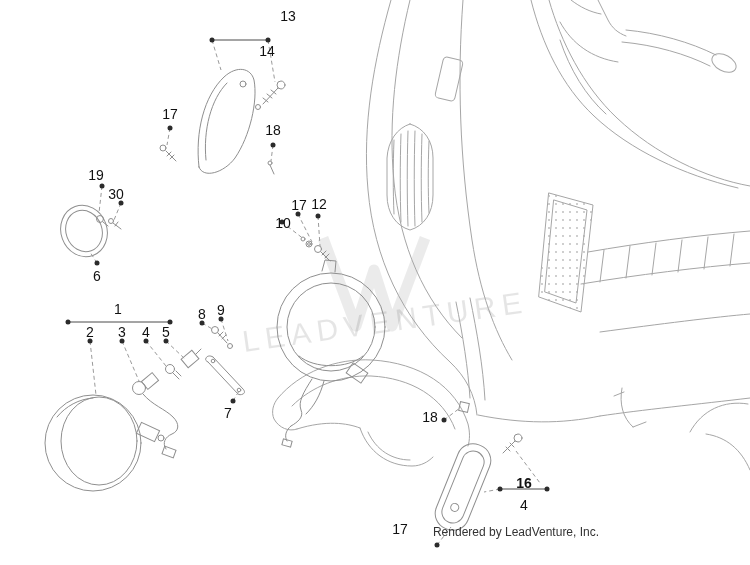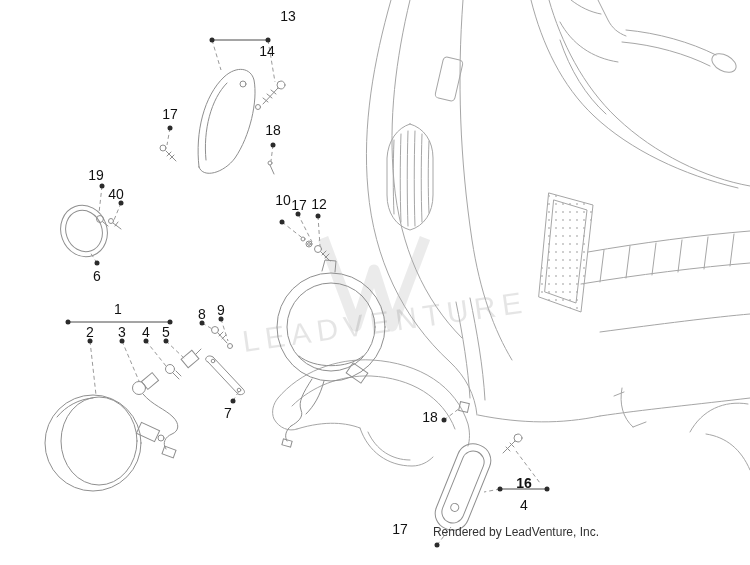--- a/index.html
+++ b/index.html
@@ -228,22 +228,22 @@
       <circle class="dot" cx="437" cy="545" r="2.5"></circle>
     </g>
   </svg>
 
   <div>
       <div class="callout" style="left: 250px; top: 16px; margin-left: 38px;">13</div>
       <div class="callout" style="left: 240px; top: 51px; margin-left: 27px;">14</div>
       <div class="callout" style="left: 170px; top: 114px;">17</div>
       <div class="callout" style="left: 273px; top: 130px;">18</div>
       <div class="callout" style="left: 96px; top: 175px;">19</div>
-      <div class="callout" style="left: 116px; top: 194px;">40</div>
-      <div class="callout" style="left: 283px; top: 200px;">10</div>
+      <div class="callout" style="left: 116px; top: 194px;">30</div>
+      <div class="callout" style="left: 283px; top: 223px;">10</div>
       <div class="callout" style="left: 299px; top: 205px;">17</div>
       <div class="callout" style="left: 319px; top: 204px;">12</div>
       <div class="callout" style="left: 97px; top: 276px;">6</div>
       <div class="callout" style="left: 118px; top: 309px;">1</div>
       <div class="callout" style="left: 90px; top: 332px;">2</div>
       <div class="callout" style="left: 122px; top: 332px;">3</div>
       <div class="callout" style="left: 146px; top: 332px;">4</div>
       <div class="callout" style="left: 166px; top: 332px;">5</div>
       <div class="callout" style="left: 202px; top: 314px;">8</div>
       <div class="callout" style="left: 221px; top: 310px;">9</div>

